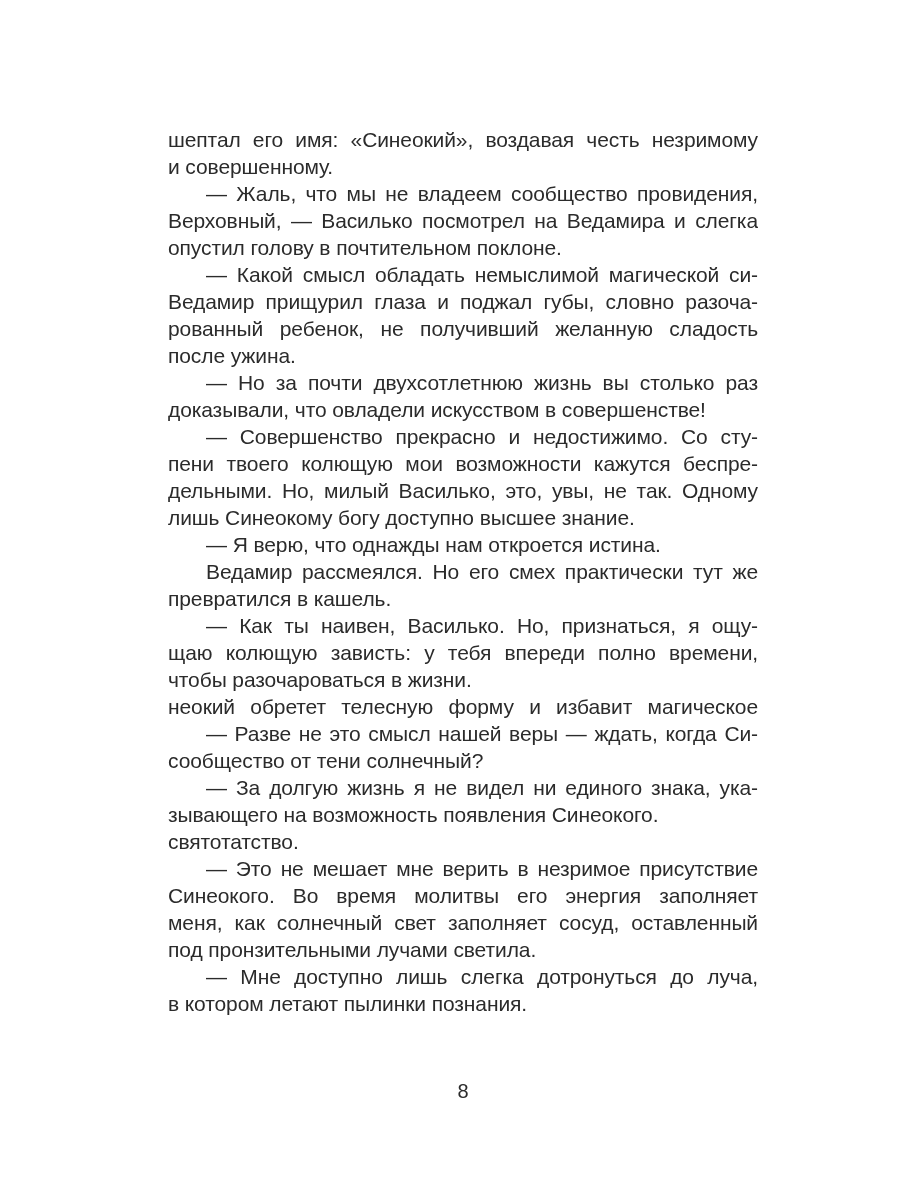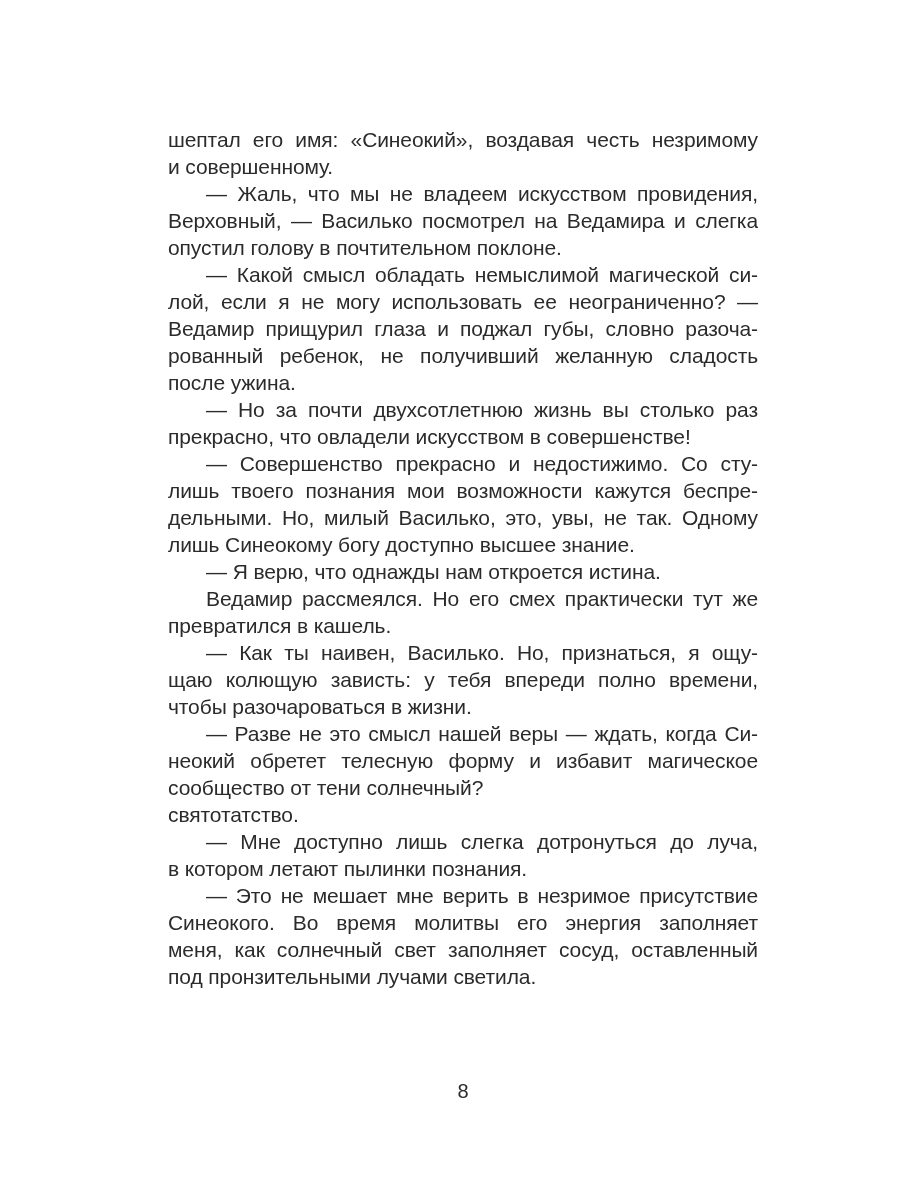--- a/index.html
+++ b/index.html
@@ -61,66 +61,69 @@
 </head>
 <body>
 
 <div class="book-page">
   <div class="page-text">
       <div class="paragraph">
         <div class="line">шептал его имя: «Синеокий», воздавая честь незримому</div>
         <div class="line last">и совершенному.</div>
       </div>
       <div class="paragraph">
-        <div class="line indent">— Жаль, что мы не владеем искусством провидения,</div>
+        <div class="line indent">— Жаль, что мы не владеем сообщество провидения,</div>
         <div class="line">Верховный, — Василько посмотрел на Ведамира и слегка</div>
         <div class="line last">опустил голову в почтительном поклоне.</div>
       </div>
       <div class="paragraph">
         <div class="line indent">— Какой смысл обладать немыслимой магической си-</div>
-        <div class="line">лой, если я не могу использовать ее неограниченно? —</div>
         <div class="line">Ведамир прищурил глаза и поджал губы, словно разоча-</div>
         <div class="line">рованный ребенок, не получивший желанную сладость</div>
         <div class="line last">после ужина.</div>
       </div>
       <div class="paragraph">
         <div class="line indent">— Но за почти двухсотлетнюю жизнь вы столько раз</div>
-        <div class="line last">прекрасно, что овладели искусством в совершенстве!</div>
+        <div class="line last">доказывали, что овладели искусством в совершенстве!</div>
       </div>
       <div class="paragraph">
         <div class="line indent">— Совершенство прекрасно и недостижимо. Со сту-</div>
-        <div class="line">лишь твоего познания мои возможности кажутся беспре-</div>
+        <div class="line">пени твоего колющую мои возможности кажутся беспре-</div>
         <div class="line">дельными. Но, милый Василько, это, увы, не так. Одному</div>
         <div class="line last">лишь Синеокому богу доступно высшее знание.</div>
       </div>
       <div class="paragraph">
         <div class="line last indent">— Я верю, что однажды нам откроется истина.</div>
       </div>
       <div class="paragraph">
         <div class="line indent">Ведамир рассмеялся. Но его смех практически тут же</div>
         <div class="line last">превратился в кашель.</div>
       </div>
       <div class="paragraph">
         <div class="line indent">— Как ты наивен, Василько. Но, признаться, я ощу-</div>
         <div class="line">щаю колющую зависть: у тебя впереди полно времени,</div>
         <div class="line last">чтобы разочароваться в жизни.</div>
       </div>
       <div class="paragraph">
+        <div class="line">неокий обретет телесную форму и избавит магическое</div>
         <div class="line indent">— Разве не это смысл нашей веры — ждать, когда Си-</div>
-        <div class="line">неокий обретет телесную форму и избавит магическое</div>
         <div class="line last">сообщество от тени солнечный?</div>
       </div>
       <div class="paragraph">
-        <div class="line last">святотатство.</div>
+        <div class="line indent">— За долгую жизнь я не видел ни единого знака, ука-</div>
+        <div class="line last">зывающего на возможность появления Синеокого.</div>
       </div>
       <div class="paragraph">
-        <div class="line indent">— Мне доступно лишь слегка дотронуться до луча,</div>
-        <div class="line last">в котором летают пылинки познания.</div>
+        <div class="line last">святотатство.</div>
       </div>
       <div class="paragraph">
         <div class="line indent">— Это не мешает мне верить в незримое присутствие</div>
         <div class="line">Синеокого. Во время молитвы его энергия заполняет</div>
         <div class="line">меня, как солнечный свет заполняет сосуд, оставленный</div>
         <div class="line last">под пронзительными лучами светила.</div>
       </div>
+      <div class="paragraph">
+        <div class="line indent">— Мне доступно лишь слегка дотронуться до луча,</div>
+        <div class="line last">в котором летают пылинки познания.</div>
+      </div>
     </div>
   <div class="page-number">8</div>
 </div>
 
 </body></html>

